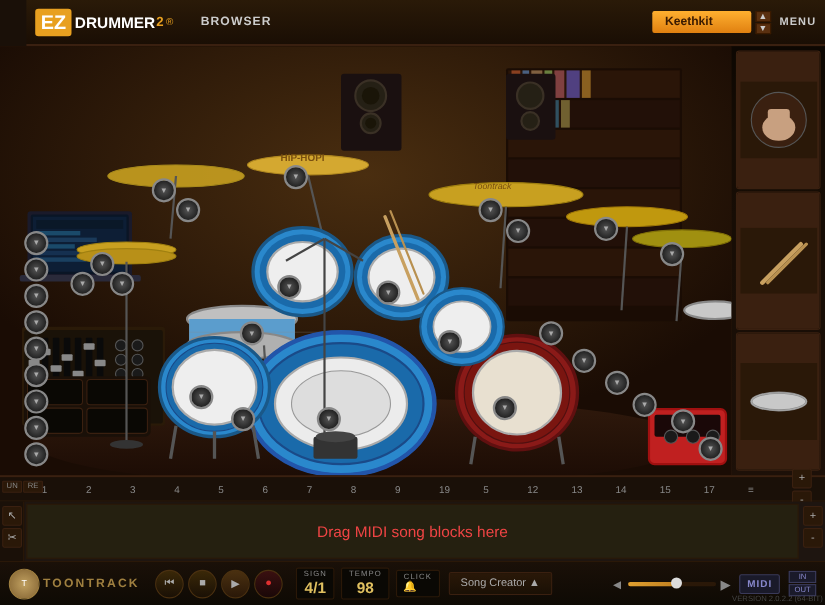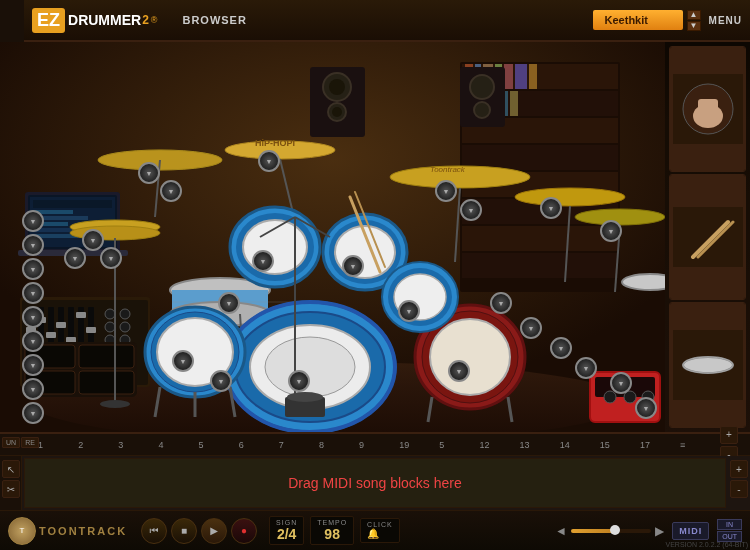--- a/index.html
+++ b/index.html
@@ -856,32 +856,33 @@
     <div class="transport-btns">
       <button class="transport-btn">⏮</button>
       <button class="transport-btn">■</button>
       <button class="transport-btn play">▶</button>
       <button class="transport-btn record">●</button>
     </div>
 
     <div class="time-info">
       <div class="time-block">
         <div class="time-label">Sign</div>
-        <div class="time-value">2/4</div>
+        <div class="time-value">4/1</div>
       </div>
       <div class="time-block">
         <div class="time-label">Tempo</div>
         <div class="time-value">98</div>
       </div>
       <div class="click-block">
         <div class="time-label">Click</div>
         <div class="time-value" style="font-size:10px;">🔔</div>
       </div>
     </div>
 
+    <button class="song-creator-btn">Song Creator ▲</button>
 
     <div class="volume-slider-area">
       <span class="vol-icon">◄</span>
       <div class="slider-track">
         <div class="slider-fill"></div>
         <div class="slider-thumb"></div>
       </div>
       <span class="vol-icon">▶</span>
     </div>
 

